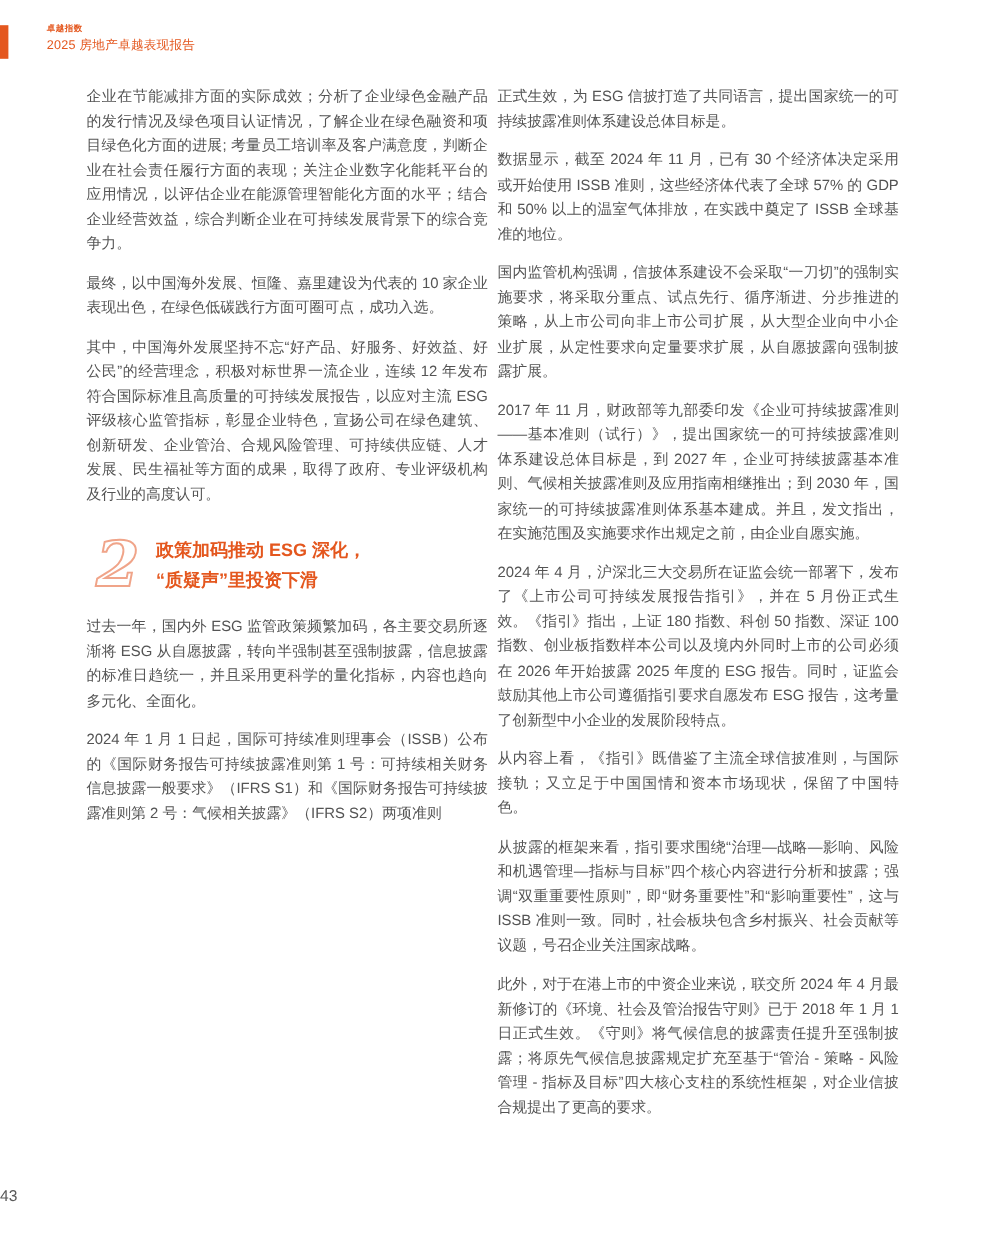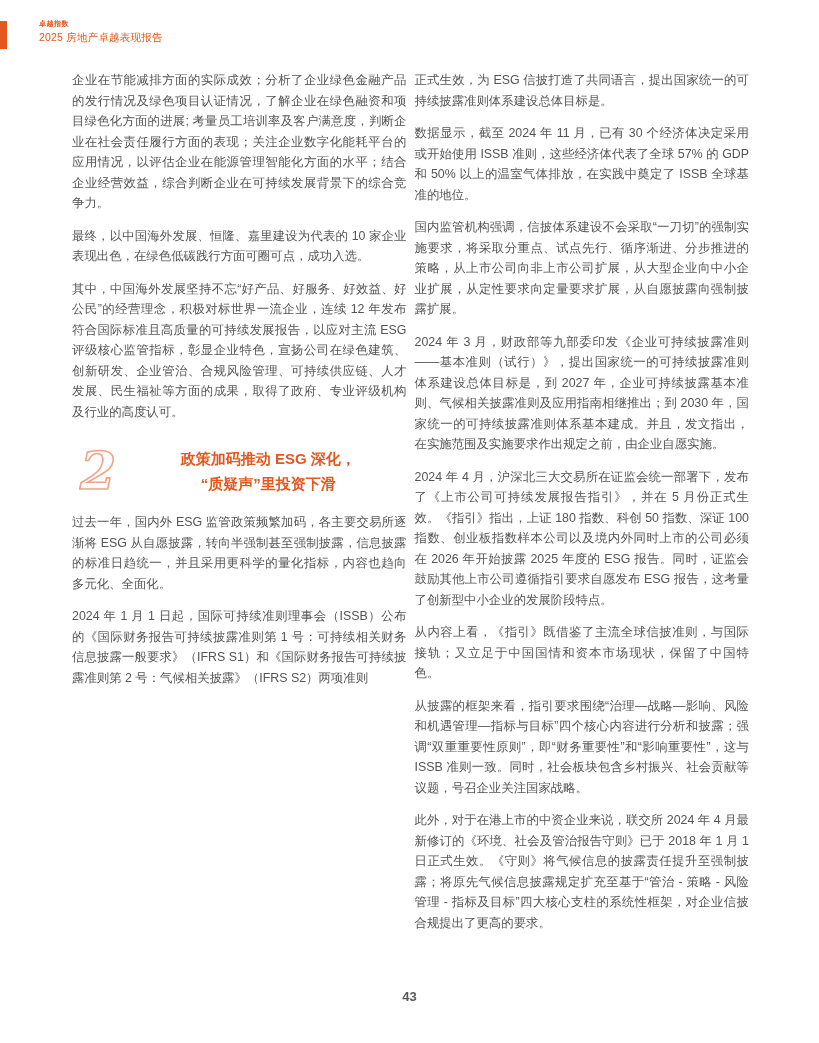--- a/index.html
+++ b/index.html
@@ -69,30 +69,28 @@
     -webkit-text-stroke: 1.6px #F0A489;
     text-shadow: 0 0 0 #F0A489;
     margin-right: 8px;
   }
   .section-title {
     flex: 1;
     color: #E4571E;
     font-weight: bold;
     font-size: 15px;
     line-height: 25px;
-    text-align: center;
   }
   
   .footer {
     position: absolute;
     left: 0; right: 0; top: 989px;
-    text-align: center;
+    text-align: left;
     font-size: 13px;
     color: #5a5a5a;
-    font-weight: bold;
   }
 </style>
 </head>
 <body>
 
 <div class="page">
 
   <div class="brand-bar"></div>
   <header class="brand">
     <div class="brand-name">卓越指数</div>
@@ -120,21 +118,21 @@
           <p class="para">过去一年，国内外 ESG 监管政策频繁加码，各主要交易所逐渐将 ESG 从自愿披露，转向半强制甚至强制披露，信息披露的标准日趋统一，并且采用更科学的量化指标，内容也趋向多元化、全面化。</p>
           <p class="para">2024 年 1 月 1 日起，国际可持续准则理事会（ISSB）公布的《国际财务报告可持续披露准则第 1 号：可持续相关财务信息披露一般要求》（IFRS S1）和《国际财务报告可持续披露准则第 2 号：气候相关披露》（IFRS S2）两项准则</p>
         </div>
     </section>
 
     <section class="col">
       <div>
           <p class="para">正式生效，为 ESG 信披打造了共同语言，提出国家统一的可持续披露准则体系建设总体目标是。</p>
           <p class="para">数据显示，截至 2024 年 11 月，已有 30 个经济体决定采用或开始使用 ISSB 准则，这些经济体代表了全球 57% 的 GDP 和 50% 以上的温室气体排放，在实践中奠定了 ISSB 全球基准的地位。</p>
           <p class="para">国内监管机构强调，信披体系建设不会采取“一刀切”的强制实施要求，将采取分重点、试点先行、循序渐进、分步推进的策略，从上市公司向非上市公司扩展，从大型企业向中小企业扩展，从定性要求向定量要求扩展，从自愿披露向强制披露扩展。</p>
-          <p class="para">2024 年 3 月，财政部等九部委印发《企业可持续披露准则——基本准则（试行）》，提出国家统一的可持续披露准则体系建设总体目标是，到 2027 年，企业可持续披露基本准则、气候相关披露准则及应用指南相继推出；到 2030 年，国家统一的可持续披露准则体系基本建成。并且，发文指出，在实施范围及实施要求作出规定之前，由企业自愿实施。</p>
+          <p class="para">2017 年 11 月，财政部等九部委印发《企业可持续披露准则——基本准则（试行）》，提出国家统一的可持续披露准则体系建设总体目标是，到 2027 年，企业可持续披露基本准则、气候相关披露准则及应用指南相继推出；到 2030 年，国家统一的可持续披露准则体系基本建成。并且，发文指出，在实施范围及实施要求作出规定之前，由企业自愿实施。</p>
           <p class="para">2024 年 4 月，沪深北三大交易所在证监会统一部署下，发布了《上市公司可持续发展报告指引》，并在 5 月份正式生效。《指引》指出，上证 180 指数、科创 50 指数、深证 100 指数、创业板指数样本公司以及境内外同时上市的公司必须在 2026 年开始披露 2025 年度的 ESG 报告。同时，证监会鼓励其他上市公司遵循指引要求自愿发布 ESG 报告，这考量了创新型中小企业的发展阶段特点。</p>
           <p class="para">从内容上看，《指引》既借鉴了主流全球信披准则，与国际接轨；又立足于中国国情和资本市场现状，保留了中国特色。</p>
           <p class="para">从披露的框架来看，指引要求围绕“治理—战略—影响、风险和机遇管理—指标与目标”四个核心内容进行分析和披露；强调“双重重要性原则”，即“财务重要性”和“影响重要性”，这与 ISSB 准则一致。同时，社会板块包含乡村振兴、社会贡献等议题，号召企业关注国家战略。</p>
           <p class="para">此外，对于在港上市的中资企业来说，联交所 2024 年 4 月最新修订的《环境、社会及管治报告守则》已于 2018 年 1 月 1 日正式生效。《守则》将气候信息的披露责任提升至强制披露；将原先气候信息披露规定扩充至基于“管治 - 策略 - 风险管理 - 指标及目标”四大核心支柱的系统性框架，对企业信披合规提出了更高的要求。</p>
         </div>
     </section>
 
   </main>
 
   <footer class="footer">

